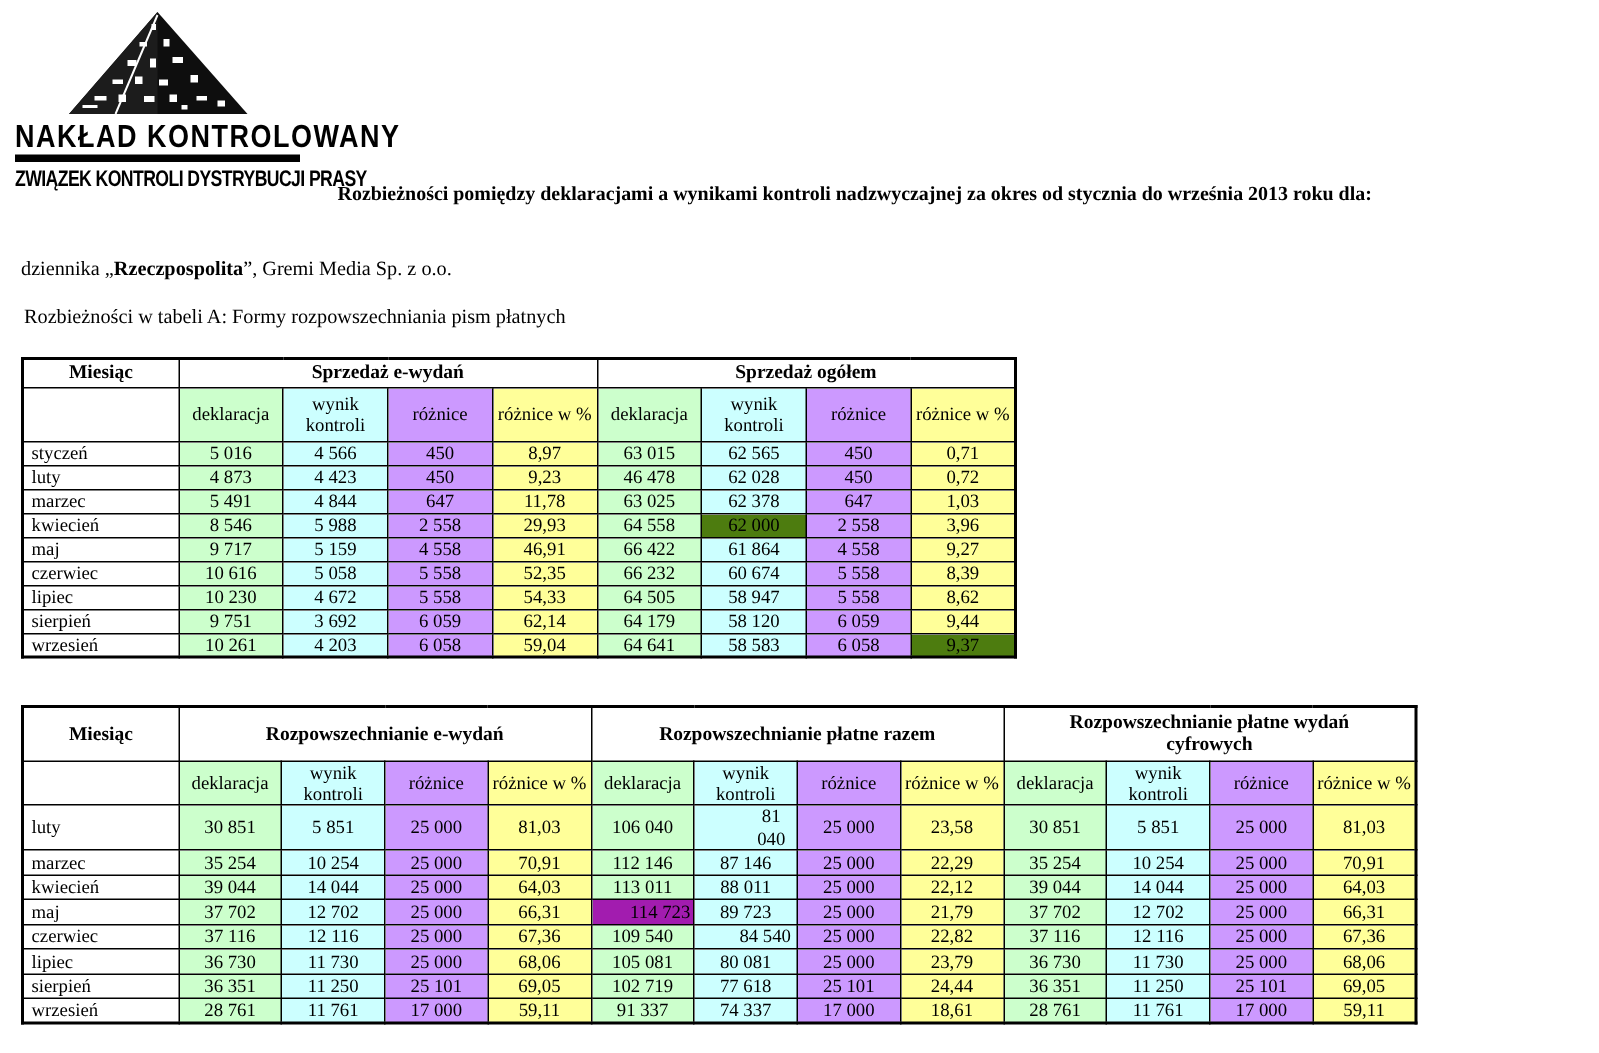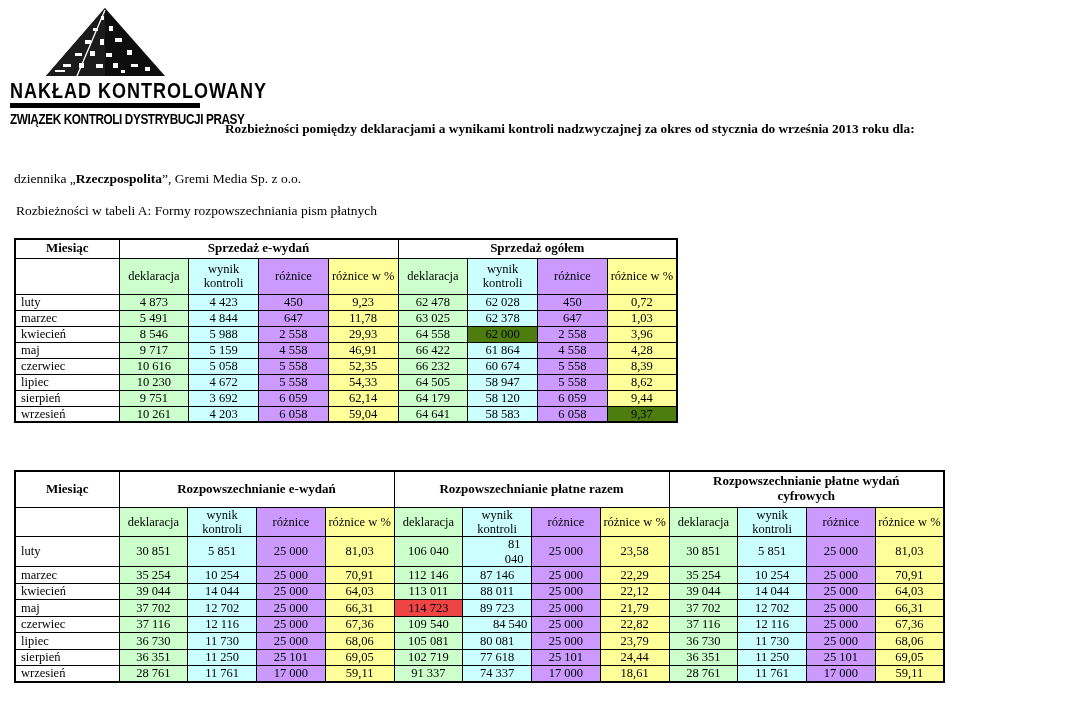--- a/index.html
+++ b/index.html
@@ -135,26 +135,37 @@
         <th style="background-color: rgb(204, 153, 255);">różnice</th>
         <th style="background-color: rgb(255, 255, 153);">różnice w %</th>
         <th style="background-color: rgb(204, 255, 204);">deklaracja</th>
         <th style="background-color: rgb(204, 255, 255);">wynik kontroli</th>
         <th style="background-color: rgb(204, 153, 255);">różnice</th>
         <th style="background-color: rgb(255, 255, 153);">różnice w %</th>
       </tr>
     </thead>
     <tbody>
       <tr>
+        <td class="month">styczeń</td>
+        <td style="background-color: rgb(204, 255, 204);">5 016</td>
+        <td style="background-color: rgb(204, 255, 255);">4 566</td>
+        <td style="background-color: rgb(204, 153, 255);">450</td>
+        <td style="background-color: rgb(255, 255, 153);">8,97</td>
+        <td style="background-color: rgb(204, 255, 204);">63 015</td>
+        <td style="background-color: rgb(204, 255, 255);">62 565</td>
+        <td style="background-color: rgb(204, 153, 255);">450</td>
+        <td style="background-color: rgb(255, 255, 153);">0,71</td>
+      </tr>
+      <tr>
         <td class="month">luty</td>
         <td style="background-color: rgb(204, 255, 204);">4 873</td>
         <td style="background-color: rgb(204, 255, 255);">4 423</td>
         <td style="background-color: rgb(204, 153, 255);">450</td>
         <td style="background-color: rgb(255, 255, 153);">9,23</td>
-        <td style="background-color: rgb(204, 255, 204);">62 478</td>
+        <td style="background-color: rgb(204, 255, 204);">46 478</td>
         <td style="background-color: rgb(204, 255, 255);">62 028</td>
         <td style="background-color: rgb(204, 153, 255);">450</td>
         <td style="background-color: rgb(255, 255, 153);">0,72</td>
       </tr>
       <tr>
         <td class="month">marzec</td>
         <td style="background-color: rgb(204, 255, 204);">5 491</td>
         <td style="background-color: rgb(204, 255, 255);">4 844</td>
         <td style="background-color: rgb(204, 153, 255);">647</td>
         <td style="background-color: rgb(255, 255, 153);">11,78</td>
@@ -176,21 +187,21 @@
       </tr>
       <tr>
         <td class="month">maj</td>
         <td style="background-color: rgb(204, 255, 204);">9 717</td>
         <td style="background-color: rgb(204, 255, 255);">5 159</td>
         <td style="background-color: rgb(204, 153, 255);">4 558</td>
         <td style="background-color: rgb(255, 255, 153);">46,91</td>
         <td style="background-color: rgb(204, 255, 204);">66 422</td>
         <td style="background-color: rgb(204, 255, 255);">61 864</td>
         <td style="background-color: rgb(204, 153, 255);">4 558</td>
-        <td style="background-color: rgb(255, 255, 153);">4,28</td>
+        <td style="background-color: rgb(255, 255, 153);">9,27</td>
       </tr>
       <tr>
         <td class="month">czerwiec</td>
         <td style="background-color: rgb(204, 255, 204);">10 616</td>
         <td style="background-color: rgb(204, 255, 255);">5 058</td>
         <td style="background-color: rgb(204, 153, 255);">5 558</td>
         <td style="background-color: rgb(255, 255, 153);">52,35</td>
         <td style="background-color: rgb(204, 255, 204);">66 232</td>
         <td style="background-color: rgb(204, 255, 255);">60 674</td>
         <td style="background-color: rgb(204, 153, 255);">5 558</td>
@@ -315,21 +326,21 @@
         <td style="background-color: rgb(204, 255, 255);">14 044</td>
         <td style="background-color: rgb(204, 153, 255);">25 000</td>
         <td style="background-color: rgb(255, 255, 153);">64,03</td>
       </tr>
       <tr>
         <td class="month">maj</td>
         <td style="background-color: rgb(204, 255, 204);">37 702</td>
         <td style="background-color: rgb(204, 255, 255);">12 702</td>
         <td style="background-color: rgb(204, 153, 255);">25 000</td>
         <td style="background-color: rgb(255, 255, 153);">66,31</td>
-        <td style="background-color: #ef4444;">114 723</td>
+        <td style="background-color: #a21caf; text-align: right;">114 723</td>
         <td style="background-color: rgb(204, 255, 255);">89 723</td>
         <td style="background-color: rgb(204, 153, 255);">25 000</td>
         <td style="background-color: rgb(255, 255, 153);">21,79</td>
         <td style="background-color: rgb(204, 255, 204);">37 702</td>
         <td style="background-color: rgb(204, 255, 255);">12 702</td>
         <td style="background-color: rgb(204, 153, 255);">25 000</td>
         <td style="background-color: rgb(255, 255, 153);">66,31</td>
       </tr>
       <tr>
         <td class="month">czerwiec</td>

